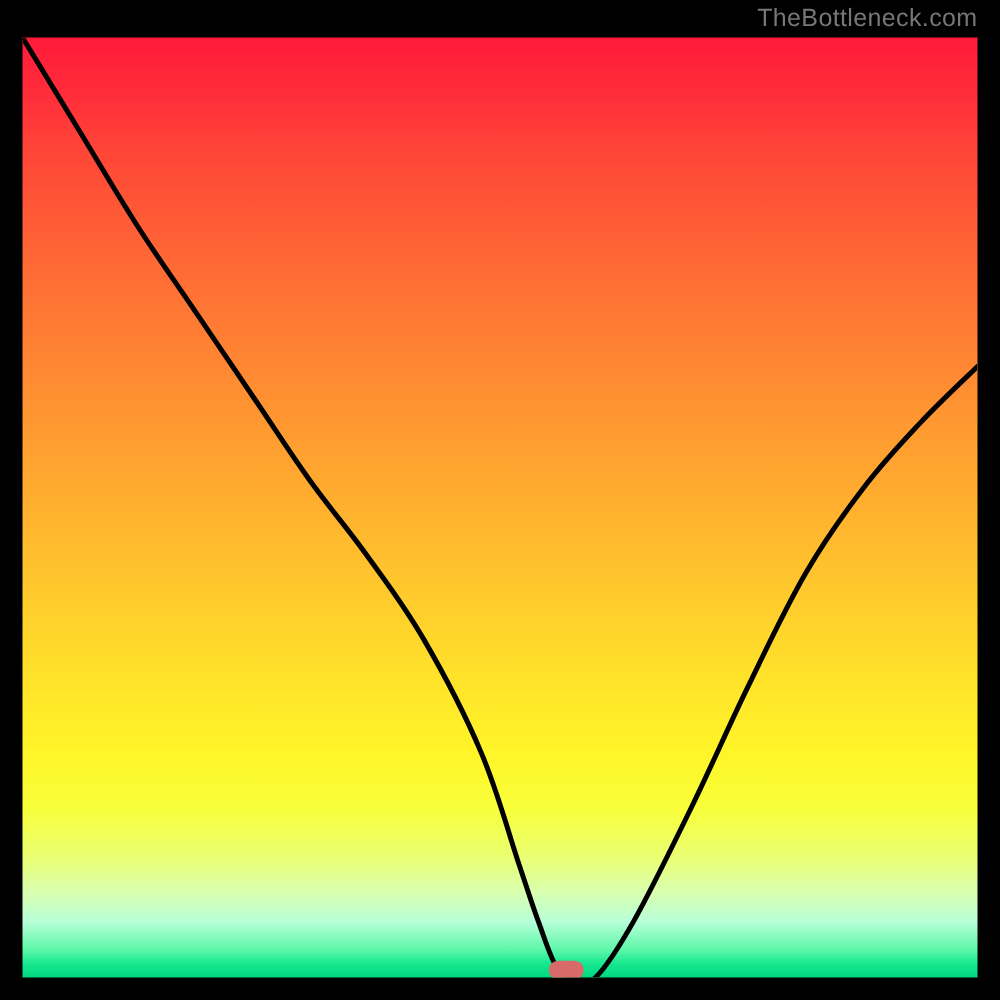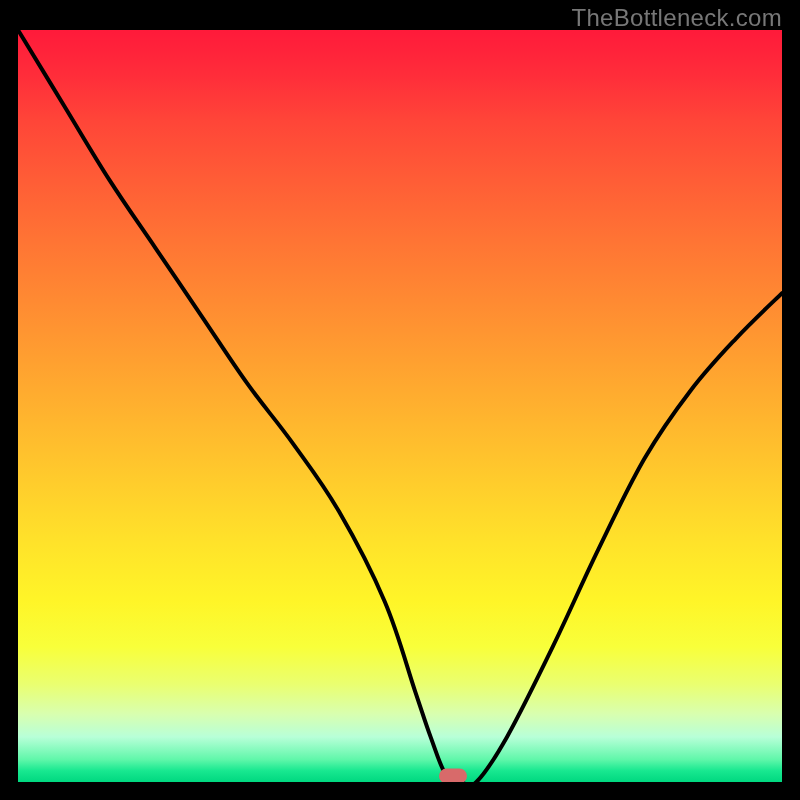--- a/index.html
+++ b/index.html
@@ -15,21 +15,21 @@
     position: relative;
     width: 800px;
     height: 800px;
     background: #000;
   }
   .watermark {
     position: absolute;
     top: 4px;
     right: 18px;
     color: #777;
-    font-size: 24px;
+    font-size: 20px;
     font-weight: 500;
     letter-spacing: 0.3px;
     z-index: 5;
   }
   .plot-area {
     position: absolute;
     left: 18px;
     top: 30px;
     width: 764px;
     height: 752px;

